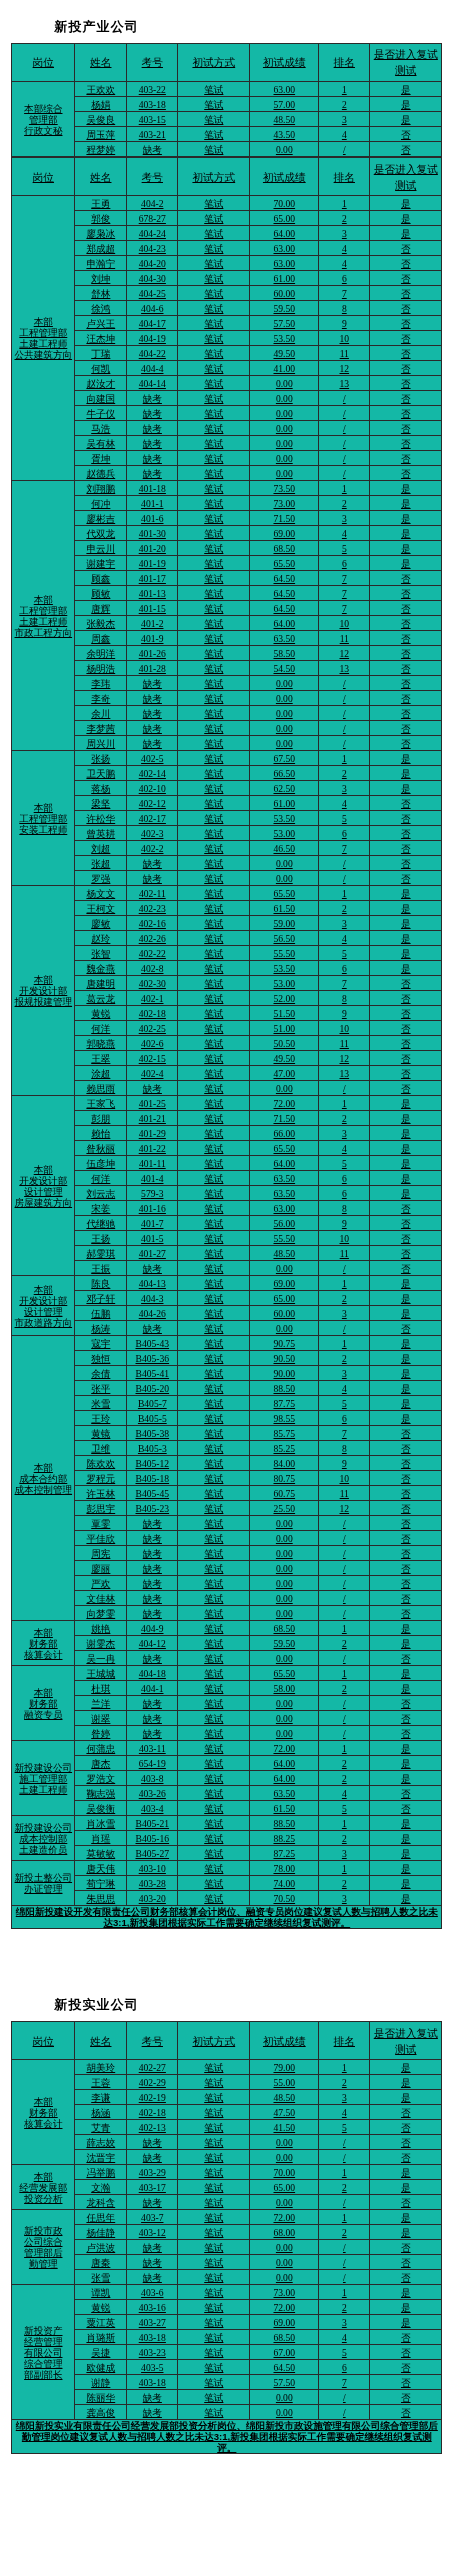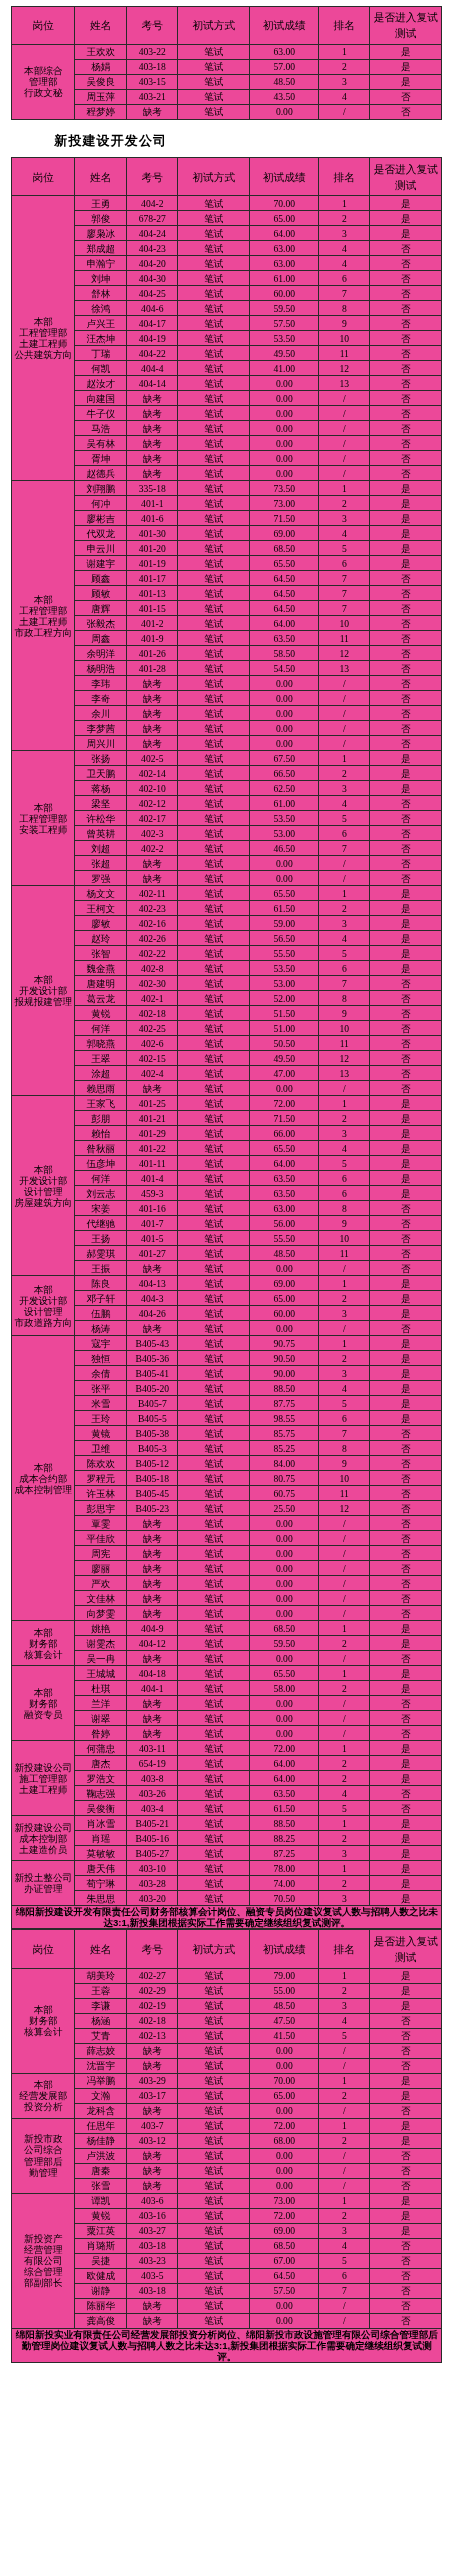--- a/index.html
+++ b/index.html
@@ -16,21 +16,22 @@
     font-weight:bold;
     letter-spacing:1.1px;
     margin:12.4px 0 6.8px 43px;
   }
   .section-title.gap-large{margin-top:67px;}
   table.results-table{
     border-collapse:collapse;
     table-layout:fixed;
     width:431px;
     border:1.1px solid #2a2a2a;
-    background:#ec4899;
+    background:#14b8a6;
+    text-decoration:underline;
   }
   table.results-table th{
     border:0.6px solid #2a2a2a;
     border-bottom:1.1px solid #2a2a2a;
     height:35px;
     font-size:10.7px;
     font-weight:normal;
     text-align:center;
     vertical-align:middle;
     padding:1.1px 3.4px;
@@ -60,20 +61,21 @@
     font-size:11.3px;
     line-height:1.55;
     padding:4.5px 5.7px;
     white-space:normal;
   }
 </style>
 </head>
 <body>
 
 <div class="page" id="doc-root">
+    <div class="section-title">新投产业公司</div>
     <table class="results-table">
       <colgroup>
         <col style="width: 63px;">
         <col style="width: 52px;">
         <col style="width: 51px;">
         <col style="width: 72px;">
         <col style="width: 69px;">
         <col style="width: 51px;">
         <col style="width: 72px;">
       </colgroup>
@@ -124,999 +126,20 @@
           <td>4</td>
           <td>否</td>
         </tr>
         <tr>
           <td>程梦婷</td>
           <td>缺考</td>
           <td>笔试</td>
           <td>0.00</td>
           <td>/</td>
           <td>否</td>
-        </tr>
-      </tbody>
-    </table>
-    <div class="section-title">新投建设开发公司</div>
-    <table class="results-table">
-      <colgroup>
-        <col style="width: 63px;">
-        <col style="width: 52px;">
-        <col style="width: 51px;">
-        <col style="width: 72px;">
-        <col style="width: 69px;">
-        <col style="width: 51px;">
-        <col style="width: 72px;">
-      </colgroup>
-      <thead>
-        <tr>
-          <th>岗位</th>
-          <th>姓名</th>
-          <th>考号</th>
-          <th>初试方式</th>
-          <th>初试成绩</th>
-          <th>排名</th>
-          <th>是否进入复试测试</th>
-        </tr>
-      </thead>
-      <tbody>
-        <tr class="group-start">
-          <td class="pos-cell" rowspan="19">本部
-工程管理部
-土建工程师
-公共建筑方向</td>
-          <td>王勇</td>
-          <td>404-2</td>
-          <td>笔试</td>
-          <td>70.00</td>
-          <td>1</td>
-          <td>是</td>
-        </tr>
-        <tr>
-          <td>郭俊</td>
-          <td>678-27</td>
-          <td>笔试</td>
-          <td>65.00</td>
-          <td>2</td>
-          <td>是</td>
-        </tr>
-        <tr>
-          <td>廖枭冰</td>
-          <td>404-24</td>
-          <td>笔试</td>
-          <td>64.00</td>
-          <td>3</td>
-          <td>是</td>
-        </tr>
-        <tr>
-          <td>郑成超</td>
-          <td>404-23</td>
-          <td>笔试</td>
-          <td>63.00</td>
-          <td>4</td>
-          <td>否</td>
-        </tr>
-        <tr>
-          <td>申瀚宁</td>
-          <td>404-20</td>
-          <td>笔试</td>
-          <td>63.00</td>
-          <td>4</td>
-          <td>否</td>
-        </tr>
-        <tr>
-          <td>刘坤</td>
-          <td>404-30</td>
-          <td>笔试</td>
-          <td>61.00</td>
-          <td>6</td>
-          <td>否</td>
-        </tr>
-        <tr>
-          <td>舒林</td>
-          <td>404-25</td>
-          <td>笔试</td>
-          <td>60.00</td>
-          <td>7</td>
-          <td>否</td>
-        </tr>
-        <tr>
-          <td>徐鸿</td>
-          <td>404-6</td>
-          <td>笔试</td>
-          <td>59.50</td>
-          <td>8</td>
-          <td>否</td>
-        </tr>
-        <tr>
-          <td>卢兴王</td>
-          <td>404-17</td>
-          <td>笔试</td>
-          <td>57.50</td>
-          <td>9</td>
-          <td>否</td>
-        </tr>
-        <tr>
-          <td>汪杰坤</td>
-          <td>404-19</td>
-          <td>笔试</td>
-          <td>53.50</td>
-          <td>10</td>
-          <td>否</td>
-        </tr>
-        <tr>
-          <td>丁瑞</td>
-          <td>404-22</td>
-          <td>笔试</td>
-          <td>49.50</td>
-          <td>11</td>
-          <td>否</td>
-        </tr>
-        <tr>
-          <td>何凯</td>
-          <td>404-4</td>
-          <td>笔试</td>
-          <td>41.00</td>
-          <td>12</td>
-          <td>否</td>
-        </tr>
-        <tr>
-          <td>赵汝才</td>
-          <td>404-14</td>
-          <td>笔试</td>
-          <td>0.00</td>
-          <td>13</td>
-          <td>否</td>
-        </tr>
-        <tr>
-          <td>向建国</td>
-          <td>缺考</td>
-          <td>笔试</td>
-          <td>0.00</td>
-          <td>/</td>
-          <td>否</td>
-        </tr>
-        <tr>
-          <td>牛子仪</td>
-          <td>缺考</td>
-          <td>笔试</td>
-          <td>0.00</td>
-          <td>/</td>
-          <td>否</td>
-        </tr>
-        <tr>
-          <td>马浩</td>
-          <td>缺考</td>
-          <td>笔试</td>
-          <td>0.00</td>
-          <td>/</td>
-          <td>否</td>
-        </tr>
-        <tr>
-          <td>吴有林</td>
-          <td>缺考</td>
-          <td>笔试</td>
-          <td>0.00</td>
-          <td>/</td>
-          <td>否</td>
-        </tr>
-        <tr>
-          <td>胥坤</td>
-          <td>缺考</td>
-          <td>笔试</td>
-          <td>0.00</td>
-          <td>/</td>
-          <td>否</td>
-        </tr>
-        <tr>
-          <td>赵德兵</td>
-          <td>缺考</td>
-          <td>笔试</td>
-          <td>0.00</td>
-          <td>/</td>
-          <td>否</td>
-        </tr>
-        <tr class="group-start">
-          <td class="pos-cell" rowspan="18">本部
-工程管理部
-土建工程师
-市政工程方向</td>
-          <td>刘翔鹏</td>
-          <td>335-18</td>
-          <td>笔试</td>
-          <td>73.50</td>
-          <td>1</td>
-          <td>是</td>
-        </tr>
-        <tr>
-          <td>何冲</td>
-          <td>401-1</td>
-          <td>笔试</td>
-          <td>73.00</td>
-          <td>2</td>
-          <td>是</td>
-        </tr>
-        <tr>
-          <td>廖彬吉</td>
-          <td>401-6</td>
-          <td>笔试</td>
-          <td>71.50</td>
-          <td>3</td>
-          <td>是</td>
-        </tr>
-        <tr>
-          <td>代双龙</td>
-          <td>401-30</td>
-          <td>笔试</td>
-          <td>69.00</td>
-          <td>4</td>
-          <td>是</td>
-        </tr>
-        <tr>
-          <td>申云川</td>
-          <td>401-20</td>
-          <td>笔试</td>
-          <td>68.50</td>
-          <td>5</td>
-          <td>是</td>
-        </tr>
-        <tr>
-          <td>谢建宇</td>
-          <td>401-19</td>
-          <td>笔试</td>
-          <td>65.50</td>
-          <td>6</td>
-          <td>是</td>
-        </tr>
-        <tr>
-          <td>顾鑫</td>
-          <td>401-17</td>
-          <td>笔试</td>
-          <td>64.50</td>
-          <td>7</td>
-          <td>否</td>
-        </tr>
-        <tr>
-          <td>顾敏</td>
-          <td>401-13</td>
-          <td>笔试</td>
-          <td>64.50</td>
-          <td>7</td>
-          <td>否</td>
-        </tr>
-        <tr>
-          <td>唐辉</td>
-          <td>401-15</td>
-          <td>笔试</td>
-          <td>64.50</td>
-          <td>7</td>
-          <td>否</td>
-        </tr>
-        <tr>
-          <td>张毅杰</td>
-          <td>401-2</td>
-          <td>笔试</td>
-          <td>64.00</td>
-          <td>10</td>
-          <td>否</td>
-        </tr>
-        <tr>
-          <td>周鑫</td>
-          <td>401-9</td>
-          <td>笔试</td>
-          <td>63.50</td>
-          <td>11</td>
-          <td>否</td>
-        </tr>
-        <tr>
-          <td>余明洋</td>
-          <td>401-26</td>
-          <td>笔试</td>
-          <td>58.50</td>
-          <td>12</td>
-          <td>否</td>
-        </tr>
-        <tr>
-          <td>杨明浩</td>
-          <td>401-28</td>
-          <td>笔试</td>
-          <td>54.50</td>
-          <td>13</td>
-          <td>否</td>
-        </tr>
-        <tr>
-          <td>李玮</td>
-          <td>缺考</td>
-          <td>笔试</td>
-          <td>0.00</td>
-          <td>/</td>
-          <td>否</td>
-        </tr>
-        <tr>
-          <td>李奇</td>
-          <td>缺考</td>
-          <td>笔试</td>
-          <td>0.00</td>
-          <td>/</td>
-          <td>否</td>
-        </tr>
-        <tr>
-          <td>余川</td>
-          <td>缺考</td>
-          <td>笔试</td>
-          <td>0.00</td>
-          <td>/</td>
-          <td>否</td>
-        </tr>
-        <tr>
-          <td>李梦茜</td>
-          <td>缺考</td>
-          <td>笔试</td>
-          <td>0.00</td>
-          <td>/</td>
-          <td>否</td>
-        </tr>
-        <tr>
-          <td>周兴川</td>
-          <td>缺考</td>
-          <td>笔试</td>
-          <td>0.00</td>
-          <td>/</td>
-          <td>否</td>
-        </tr>
-        <tr class="group-start">
-          <td class="pos-cell" rowspan="9">本部
-工程管理部
-安装工程师</td>
-          <td>张扬</td>
-          <td>402-5</td>
-          <td>笔试</td>
-          <td>67.50</td>
-          <td>1</td>
-          <td>是</td>
-        </tr>
-        <tr>
-          <td>卫天鹏</td>
-          <td>402-14</td>
-          <td>笔试</td>
-          <td>66.50</td>
-          <td>2</td>
-          <td>是</td>
-        </tr>
-        <tr>
-          <td>蒋杨</td>
-          <td>402-10</td>
-          <td>笔试</td>
-          <td>62.50</td>
-          <td>3</td>
-          <td>是</td>
-        </tr>
-        <tr>
-          <td>梁坚</td>
-          <td>402-12</td>
-          <td>笔试</td>
-          <td>61.00</td>
-          <td>4</td>
-          <td>否</td>
-        </tr>
-        <tr>
-          <td>许松华</td>
-          <td>402-17</td>
-          <td>笔试</td>
-          <td>53.50</td>
-          <td>5</td>
-          <td>否</td>
-        </tr>
-        <tr>
-          <td>曾英耕</td>
-          <td>402-3</td>
-          <td>笔试</td>
-          <td>53.00</td>
-          <td>6</td>
-          <td>否</td>
-        </tr>
-        <tr>
-          <td>刘超</td>
-          <td>402-2</td>
-          <td>笔试</td>
-          <td>46.50</td>
-          <td>7</td>
-          <td>否</td>
-        </tr>
-        <tr>
-          <td>张超</td>
-          <td>缺考</td>
-          <td>笔试</td>
-          <td>0.00</td>
-          <td>/</td>
-          <td>否</td>
-        </tr>
-        <tr>
-          <td>罗强</td>
-          <td>缺考</td>
-          <td>笔试</td>
-          <td>0.00</td>
-          <td>/</td>
-          <td>否</td>
-        </tr>
-        <tr class="group-start">
-          <td class="pos-cell" rowspan="14">本部
-开发设计部
-报规报建管理</td>
-          <td>杨文文</td>
-          <td>402-11</td>
-          <td>笔试</td>
-          <td>65.50</td>
-          <td>1</td>
-          <td>是</td>
-        </tr>
-        <tr>
-          <td>王柯文</td>
-          <td>402-23</td>
-          <td>笔试</td>
-          <td>61.50</td>
-          <td>2</td>
-          <td>是</td>
-        </tr>
-        <tr>
-          <td>廖敏</td>
-          <td>402-16</td>
-          <td>笔试</td>
-          <td>59.00</td>
-          <td>3</td>
-          <td>是</td>
-        </tr>
-        <tr>
-          <td>赵玲</td>
-          <td>402-26</td>
-          <td>笔试</td>
-          <td>56.50</td>
-          <td>4</td>
-          <td>是</td>
-        </tr>
-        <tr>
-          <td>张智</td>
-          <td>402-22</td>
-          <td>笔试</td>
-          <td>55.50</td>
-          <td>5</td>
-          <td>是</td>
-        </tr>
-        <tr>
-          <td>魏金燕</td>
-          <td>402-8</td>
-          <td>笔试</td>
-          <td>53.50</td>
-          <td>6</td>
-          <td>是</td>
-        </tr>
-        <tr>
-          <td>唐建明</td>
-          <td>402-30</td>
-          <td>笔试</td>
-          <td>53.00</td>
-          <td>7</td>
-          <td>否</td>
-        </tr>
-        <tr>
-          <td>葛云龙</td>
-          <td>402-1</td>
-          <td>笔试</td>
-          <td>52.00</td>
-          <td>8</td>
-          <td>否</td>
-        </tr>
-        <tr>
-          <td>黄锐</td>
-          <td>402-18</td>
-          <td>笔试</td>
-          <td>51.50</td>
-          <td>9</td>
-          <td>否</td>
-        </tr>
-        <tr>
-          <td>何洋</td>
-          <td>402-25</td>
-          <td>笔试</td>
-          <td>51.00</td>
-          <td>10</td>
-          <td>否</td>
-        </tr>
-        <tr>
-          <td>郭晓燕</td>
-          <td>402-6</td>
-          <td>笔试</td>
-          <td>50.50</td>
-          <td>11</td>
-          <td>否</td>
-        </tr>
-        <tr>
-          <td>王翠</td>
-          <td>402-15</td>
-          <td>笔试</td>
-          <td>49.50</td>
-          <td>12</td>
-          <td>否</td>
-        </tr>
-        <tr>
-          <td>涂超</td>
-          <td>402-4</td>
-          <td>笔试</td>
-          <td>47.00</td>
-          <td>13</td>
-          <td>否</td>
-        </tr>
-        <tr>
-          <td>赖思雨</td>
-          <td>缺考</td>
-          <td>笔试</td>
-          <td>0.00</td>
-          <td>/</td>
-          <td>否</td>
-        </tr>
-        <tr class="group-start">
-          <td class="pos-cell" rowspan="12">本部
-开发设计部
-设计管理
-房屋建筑方向</td>
-          <td>王家飞</td>
-          <td>401-25</td>
-          <td>笔试</td>
-          <td>72.00</td>
-          <td>1</td>
-          <td>是</td>
-        </tr>
-        <tr>
-          <td>彭朋</td>
-          <td>401-21</td>
-          <td>笔试</td>
-          <td>71.50</td>
-          <td>2</td>
-          <td>是</td>
-        </tr>
-        <tr>
-          <td>赖怡</td>
-          <td>401-29</td>
-          <td>笔试</td>
-          <td>66.00</td>
-          <td>3</td>
-          <td>是</td>
-        </tr>
-        <tr>
-          <td>昝秋丽</td>
-          <td>401-22</td>
-          <td>笔试</td>
-          <td>65.50</td>
-          <td>4</td>
-          <td>是</td>
-        </tr>
-        <tr>
-          <td>伍彦坤</td>
-          <td>401-11</td>
-          <td>笔试</td>
-          <td>64.00</td>
-          <td>5</td>
-          <td>是</td>
-        </tr>
-        <tr>
-          <td>何洋</td>
-          <td>401-4</td>
-          <td>笔试</td>
-          <td>63.50</td>
-          <td>6</td>
-          <td>是</td>
-        </tr>
-        <tr>
-          <td>刘云志</td>
-          <td>459-3</td>
-          <td>笔试</td>
-          <td>63.50</td>
-          <td>6</td>
-          <td>是</td>
-        </tr>
-        <tr>
-          <td>宋姜</td>
-          <td>401-16</td>
-          <td>笔试</td>
-          <td>63.00</td>
-          <td>8</td>
-          <td>否</td>
-        </tr>
-        <tr>
-          <td>代继驰</td>
-          <td>401-7</td>
-          <td>笔试</td>
-          <td>56.00</td>
-          <td>9</td>
-          <td>否</td>
-        </tr>
-        <tr>
-          <td>王扬</td>
-          <td>401-5</td>
-          <td>笔试</td>
-          <td>55.50</td>
-          <td>10</td>
-          <td>否</td>
-        </tr>
-        <tr>
-          <td>郝雯琪</td>
-          <td>401-27</td>
-          <td>笔试</td>
-          <td>48.50</td>
-          <td>11</td>
-          <td>否</td>
-        </tr>
-        <tr>
-          <td>王振</td>
-          <td>缺考</td>
-          <td>笔试</td>
-          <td>0.00</td>
-          <td>/</td>
-          <td>否</td>
-        </tr>
-        <tr class="group-start">
-          <td class="pos-cell" rowspan="4">本部
-开发设计部
-设计管理
-市政道路方向</td>
-          <td>陈良</td>
-          <td>404-13</td>
-          <td>笔试</td>
-          <td>69.00</td>
-          <td>1</td>
-          <td>是</td>
-        </tr>
-        <tr>
-          <td>邓子轩</td>
-          <td>404-3</td>
-          <td>笔试</td>
-          <td>65.00</td>
-          <td>2</td>
-          <td>是</td>
-        </tr>
-        <tr>
-          <td>伍鹏</td>
-          <td>404-26</td>
-          <td>笔试</td>
-          <td>60.00</td>
-          <td>3</td>
-          <td>是</td>
-        </tr>
-        <tr>
-          <td>杨涛</td>
-          <td>缺考</td>
-          <td>笔试</td>
-          <td>0.00</td>
-          <td>/</td>
-          <td>否</td>
-        </tr>
-        <tr class="group-start">
-          <td class="pos-cell" rowspan="19">本部
-成本合约部
-成本控制管理</td>
-          <td>寇宇</td>
-          <td>B405-43</td>
-          <td>笔试</td>
-          <td>90.75</td>
-          <td>1</td>
-          <td>是</td>
-        </tr>
-        <tr>
-          <td>独恒</td>
-          <td>B405-36</td>
-          <td>笔试</td>
-          <td>90.50</td>
-          <td>2</td>
-          <td>是</td>
-        </tr>
-        <tr>
-          <td>余倩</td>
-          <td>B405-41</td>
-          <td>笔试</td>
-          <td>90.00</td>
-          <td>3</td>
-          <td>是</td>
-        </tr>
-        <tr>
-          <td>张平</td>
-          <td>B405-20</td>
-          <td>笔试</td>
-          <td>88.50</td>
-          <td>4</td>
-          <td>是</td>
-        </tr>
-        <tr>
-          <td>米雪</td>
-          <td>B405-7</td>
-          <td>笔试</td>
-          <td>87.75</td>
-          <td>5</td>
-          <td>是</td>
-        </tr>
-        <tr>
-          <td>王玲</td>
-          <td>B405-5</td>
-          <td>笔试</td>
-          <td>98.55</td>
-          <td>6</td>
-          <td>是</td>
-        </tr>
-        <tr>
-          <td>黄镜</td>
-          <td>B405-38</td>
-          <td>笔试</td>
-          <td>85.75</td>
-          <td>7</td>
-          <td>否</td>
-        </tr>
-        <tr>
-          <td>卫维</td>
-          <td>B405-3</td>
-          <td>笔试</td>
-          <td>85.25</td>
-          <td>8</td>
-          <td>否</td>
-        </tr>
-        <tr>
-          <td>陈欢欢</td>
-          <td>B405-12</td>
-          <td>笔试</td>
-          <td>84.00</td>
-          <td>9</td>
-          <td>否</td>
-        </tr>
-        <tr>
-          <td>罗程元</td>
-          <td>B405-18</td>
-          <td>笔试</td>
-          <td>80.75</td>
-          <td>10</td>
-          <td>否</td>
-        </tr>
-        <tr>
-          <td>许玉林</td>
-          <td>B405-45</td>
-          <td>笔试</td>
-          <td>60.75</td>
-          <td>11</td>
-          <td>否</td>
-        </tr>
-        <tr>
-          <td>彭思宇</td>
-          <td>B405-23</td>
-          <td>笔试</td>
-          <td>25.50</td>
-          <td>12</td>
-          <td>否</td>
-        </tr>
-        <tr>
-          <td>覃雯</td>
-          <td>缺考</td>
-          <td>笔试</td>
-          <td>0.00</td>
-          <td>/</td>
-          <td>否</td>
-        </tr>
-        <tr>
-          <td>平佳欣</td>
-          <td>缺考</td>
-          <td>笔试</td>
-          <td>0.00</td>
-          <td>/</td>
-          <td>否</td>
-        </tr>
-        <tr>
-          <td>周宪</td>
-          <td>缺考</td>
-          <td>笔试</td>
-          <td>0.00</td>
-          <td>/</td>
-          <td>否</td>
-        </tr>
-        <tr>
-          <td>廖丽</td>
-          <td>缺考</td>
-          <td>笔试</td>
-          <td>0.00</td>
-          <td>/</td>
-          <td>否</td>
-        </tr>
-        <tr>
-          <td>严欢</td>
-          <td>缺考</td>
-          <td>笔试</td>
-          <td>0.00</td>
-          <td>/</td>
-          <td>否</td>
-        </tr>
-        <tr>
-          <td>文佳林</td>
-          <td>缺考</td>
-          <td>笔试</td>
-          <td>0.00</td>
-          <td>/</td>
-          <td>否</td>
-        </tr>
-        <tr>
-          <td>向梦雯</td>
-          <td>缺考</td>
-          <td>笔试</td>
-          <td>0.00</td>
-          <td>/</td>
-          <td>否</td>
-        </tr>
-        <tr class="group-start">
-          <td class="pos-cell" rowspan="3">本部
-财务部
-核算会计</td>
-          <td>姚艳</td>
-          <td>404-9</td>
-          <td>笔试</td>
-          <td>68.50</td>
-          <td>1</td>
-          <td>是</td>
-        </tr>
-        <tr>
-          <td>谢雯杰</td>
-          <td>404-12</td>
-          <td>笔试</td>
-          <td>59.50</td>
-          <td>2</td>
-          <td>是</td>
-        </tr>
-        <tr>
-          <td>吴一冉</td>
-          <td>缺考</td>
-          <td>笔试</td>
-          <td>0.00</td>
-          <td>/</td>
-          <td>否</td>
-        </tr>
-        <tr class="group-start">
-          <td class="pos-cell" rowspan="5">本部
-财务部
-融资专员</td>
-          <td>王城城</td>
-          <td>404-18</td>
-          <td>笔试</td>
-          <td>65.50</td>
-          <td>1</td>
-          <td>是</td>
-        </tr>
-        <tr>
-          <td>杜琪</td>
-          <td>404-1</td>
-          <td>笔试</td>
-          <td>58.00</td>
-          <td>2</td>
-          <td>是</td>
-        </tr>
-        <tr>
-          <td>兰洋</td>
-          <td>缺考</td>
-          <td>笔试</td>
-          <td>0.00</td>
-          <td>/</td>
-          <td>否</td>
-        </tr>
-        <tr>
-          <td>谢翠</td>
-          <td>缺考</td>
-          <td>笔试</td>
-          <td>0.00</td>
-          <td>/</td>
-          <td>否</td>
-        </tr>
-        <tr>
-          <td>昝婷</td>
-          <td>缺考</td>
-          <td>笔试</td>
-          <td>0.00</td>
-          <td>/</td>
-          <td>否</td>
-        </tr>
-        <tr class="group-start">
-          <td class="pos-cell" rowspan="5">新投建设公司
-施工管理部
-土建工程师</td>
-          <td>何蒲忠</td>
-          <td>403-11</td>
-          <td>笔试</td>
-          <td>72.00</td>
-          <td>1</td>
-          <td>是</td>
-        </tr>
-        <tr>
-          <td>唐杰</td>
-          <td>654-19</td>
-          <td>笔试</td>
-          <td>64.00</td>
-          <td>2</td>
-          <td>是</td>
-        </tr>
-        <tr>
-          <td>罗浩文</td>
-          <td>403-8</td>
-          <td>笔试</td>
-          <td>64.00</td>
-          <td>2</td>
-          <td>是</td>
-        </tr>
-        <tr>
-          <td>鞠志强</td>
-          <td>403-26</td>
-          <td>笔试</td>
-          <td>63.50</td>
-          <td>4</td>
-          <td>否</td>
-        </tr>
-        <tr>
-          <td>吴俊衡</td>
-          <td>403-4</td>
-          <td>笔试</td>
-          <td>61.50</td>
-          <td>5</td>
-          <td>否</td>
-        </tr>
-        <tr class="group-start">
-          <td class="pos-cell" rowspan="3">新投建设公司
-成本控制部
-土建造价员</td>
-          <td>肖冰雪</td>
-          <td>B405-21</td>
-          <td>笔试</td>
-          <td>88.50</td>
-          <td>1</td>
-          <td>是</td>
-        </tr>
-        <tr>
-          <td>肖瑶</td>
-          <td>B405-16</td>
-          <td>笔试</td>
-          <td>88.25</td>
-          <td>2</td>
-          <td>是</td>
-        </tr>
-        <tr>
-          <td>莫敏敏</td>
-          <td>B405-27</td>
-          <td>笔试</td>
-          <td>87.25</td>
-          <td>3</td>
-          <td>是</td>
-        </tr>
-        <tr class="group-start">
-          <td class="pos-cell" rowspan="3">新投土整公司
-办证管理</td>
-          <td>唐天伟</td>
-          <td>403-10</td>
-          <td>笔试</td>
-          <td>78.00</td>
-          <td>1</td>
-          <td>是</td>
-        </tr>
-        <tr>
-          <td>荀宁琳</td>
-          <td>403-28</td>
-          <td>笔试</td>
-          <td>74.00</td>
-          <td>2</td>
-          <td>是</td>
-        </tr>
-        <tr>
-          <td>朱思思</td>
-          <td>403-20</td>
-          <td>笔试</td>
-          <td>70.50</td>
-          <td>3</td>
-          <td>是</td>
-        </tr>
-        <tr class="group-start">
-          <td class="note-cell" colspan="7">绵阳新投建设开发有限责任公司财务部核算会计岗位、融资专员岗位建议复试人数与招聘人数之比未达3:1,新投集团根据实际工作需要确定继续组织复试测评。</td>
         </tr>
       </tbody>
     </table>
     <table class="results-table">
       <colgroup>
         <col style="width: 63px;">
         <col style="width: 52px;">
         <col style="width: 51px;">
         <col style="width: 72px;">
         <col style="width: 69px;">
@@ -1129,20 +152,999 @@
           <th>姓名</th>
           <th>考号</th>
           <th>初试方式</th>
           <th>初试成绩</th>
           <th>排名</th>
           <th>是否进入复试测试</th>
         </tr>
       </thead>
       <tbody>
         <tr class="group-start">
+          <td class="pos-cell" rowspan="19">本部
+工程管理部
+土建工程师
+公共建筑方向</td>
+          <td>王勇</td>
+          <td>404-2</td>
+          <td>笔试</td>
+          <td>70.00</td>
+          <td>1</td>
+          <td>是</td>
+        </tr>
+        <tr>
+          <td>郭俊</td>
+          <td>678-27</td>
+          <td>笔试</td>
+          <td>65.00</td>
+          <td>2</td>
+          <td>是</td>
+        </tr>
+        <tr>
+          <td>廖枭冰</td>
+          <td>404-24</td>
+          <td>笔试</td>
+          <td>64.00</td>
+          <td>3</td>
+          <td>是</td>
+        </tr>
+        <tr>
+          <td>郑成超</td>
+          <td>404-23</td>
+          <td>笔试</td>
+          <td>63.00</td>
+          <td>4</td>
+          <td>否</td>
+        </tr>
+        <tr>
+          <td>申瀚宁</td>
+          <td>404-20</td>
+          <td>笔试</td>
+          <td>63.00</td>
+          <td>4</td>
+          <td>否</td>
+        </tr>
+        <tr>
+          <td>刘坤</td>
+          <td>404-30</td>
+          <td>笔试</td>
+          <td>61.00</td>
+          <td>6</td>
+          <td>否</td>
+        </tr>
+        <tr>
+          <td>舒林</td>
+          <td>404-25</td>
+          <td>笔试</td>
+          <td>60.00</td>
+          <td>7</td>
+          <td>否</td>
+        </tr>
+        <tr>
+          <td>徐鸿</td>
+          <td>404-6</td>
+          <td>笔试</td>
+          <td>59.50</td>
+          <td>8</td>
+          <td>否</td>
+        </tr>
+        <tr>
+          <td>卢兴王</td>
+          <td>404-17</td>
+          <td>笔试</td>
+          <td>57.50</td>
+          <td>9</td>
+          <td>否</td>
+        </tr>
+        <tr>
+          <td>汪杰坤</td>
+          <td>404-19</td>
+          <td>笔试</td>
+          <td>53.50</td>
+          <td>10</td>
+          <td>否</td>
+        </tr>
+        <tr>
+          <td>丁瑞</td>
+          <td>404-22</td>
+          <td>笔试</td>
+          <td>49.50</td>
+          <td>11</td>
+          <td>否</td>
+        </tr>
+        <tr>
+          <td>何凯</td>
+          <td>404-4</td>
+          <td>笔试</td>
+          <td>41.00</td>
+          <td>12</td>
+          <td>否</td>
+        </tr>
+        <tr>
+          <td>赵汝才</td>
+          <td>404-14</td>
+          <td>笔试</td>
+          <td>0.00</td>
+          <td>13</td>
+          <td>否</td>
+        </tr>
+        <tr>
+          <td>向建国</td>
+          <td>缺考</td>
+          <td>笔试</td>
+          <td>0.00</td>
+          <td>/</td>
+          <td>否</td>
+        </tr>
+        <tr>
+          <td>牛子仪</td>
+          <td>缺考</td>
+          <td>笔试</td>
+          <td>0.00</td>
+          <td>/</td>
+          <td>否</td>
+        </tr>
+        <tr>
+          <td>马浩</td>
+          <td>缺考</td>
+          <td>笔试</td>
+          <td>0.00</td>
+          <td>/</td>
+          <td>否</td>
+        </tr>
+        <tr>
+          <td>吴有林</td>
+          <td>缺考</td>
+          <td>笔试</td>
+          <td>0.00</td>
+          <td>/</td>
+          <td>否</td>
+        </tr>
+        <tr>
+          <td>胥坤</td>
+          <td>缺考</td>
+          <td>笔试</td>
+          <td>0.00</td>
+          <td>/</td>
+          <td>否</td>
+        </tr>
+        <tr>
+          <td>赵德兵</td>
+          <td>缺考</td>
+          <td>笔试</td>
+          <td>0.00</td>
+          <td>/</td>
+          <td>否</td>
+        </tr>
+        <tr class="group-start">
+          <td class="pos-cell" rowspan="18">本部
+工程管理部
+土建工程师
+市政工程方向</td>
+          <td>刘翔鹏</td>
+          <td>401-18</td>
+          <td>笔试</td>
+          <td>73.50</td>
+          <td>1</td>
+          <td>是</td>
+        </tr>
+        <tr>
+          <td>何冲</td>
+          <td>401-1</td>
+          <td>笔试</td>
+          <td>73.00</td>
+          <td>2</td>
+          <td>是</td>
+        </tr>
+        <tr>
+          <td>廖彬吉</td>
+          <td>401-6</td>
+          <td>笔试</td>
+          <td>71.50</td>
+          <td>3</td>
+          <td>是</td>
+        </tr>
+        <tr>
+          <td>代双龙</td>
+          <td>401-30</td>
+          <td>笔试</td>
+          <td>69.00</td>
+          <td>4</td>
+          <td>是</td>
+        </tr>
+        <tr>
+          <td>申云川</td>
+          <td>401-20</td>
+          <td>笔试</td>
+          <td>68.50</td>
+          <td>5</td>
+          <td>是</td>
+        </tr>
+        <tr>
+          <td>谢建宇</td>
+          <td>401-19</td>
+          <td>笔试</td>
+          <td>65.50</td>
+          <td>6</td>
+          <td>是</td>
+        </tr>
+        <tr>
+          <td>顾鑫</td>
+          <td>401-17</td>
+          <td>笔试</td>
+          <td>64.50</td>
+          <td>7</td>
+          <td>否</td>
+        </tr>
+        <tr>
+          <td>顾敏</td>
+          <td>401-13</td>
+          <td>笔试</td>
+          <td>64.50</td>
+          <td>7</td>
+          <td>否</td>
+        </tr>
+        <tr>
+          <td>唐辉</td>
+          <td>401-15</td>
+          <td>笔试</td>
+          <td>64.50</td>
+          <td>7</td>
+          <td>否</td>
+        </tr>
+        <tr>
+          <td>张毅杰</td>
+          <td>401-2</td>
+          <td>笔试</td>
+          <td>64.00</td>
+          <td>10</td>
+          <td>否</td>
+        </tr>
+        <tr>
+          <td>周鑫</td>
+          <td>401-9</td>
+          <td>笔试</td>
+          <td>63.50</td>
+          <td>11</td>
+          <td>否</td>
+        </tr>
+        <tr>
+          <td>余明洋</td>
+          <td>401-26</td>
+          <td>笔试</td>
+          <td>58.50</td>
+          <td>12</td>
+          <td>否</td>
+        </tr>
+        <tr>
+          <td>杨明浩</td>
+          <td>401-28</td>
+          <td>笔试</td>
+          <td>54.50</td>
+          <td>13</td>
+          <td>否</td>
+        </tr>
+        <tr>
+          <td>李玮</td>
+          <td>缺考</td>
+          <td>笔试</td>
+          <td>0.00</td>
+          <td>/</td>
+          <td>否</td>
+        </tr>
+        <tr>
+          <td>李奇</td>
+          <td>缺考</td>
+          <td>笔试</td>
+          <td>0.00</td>
+          <td>/</td>
+          <td>否</td>
+        </tr>
+        <tr>
+          <td>余川</td>
+          <td>缺考</td>
+          <td>笔试</td>
+          <td>0.00</td>
+          <td>/</td>
+          <td>否</td>
+        </tr>
+        <tr>
+          <td>李梦茜</td>
+          <td>缺考</td>
+          <td>笔试</td>
+          <td>0.00</td>
+          <td>/</td>
+          <td>否</td>
+        </tr>
+        <tr>
+          <td>周兴川</td>
+          <td>缺考</td>
+          <td>笔试</td>
+          <td>0.00</td>
+          <td>/</td>
+          <td>否</td>
+        </tr>
+        <tr class="group-start">
+          <td class="pos-cell" rowspan="9">本部
+工程管理部
+安装工程师</td>
+          <td>张扬</td>
+          <td>402-5</td>
+          <td>笔试</td>
+          <td>67.50</td>
+          <td>1</td>
+          <td>是</td>
+        </tr>
+        <tr>
+          <td>卫天鹏</td>
+          <td>402-14</td>
+          <td>笔试</td>
+          <td>66.50</td>
+          <td>2</td>
+          <td>是</td>
+        </tr>
+        <tr>
+          <td>蒋杨</td>
+          <td>402-10</td>
+          <td>笔试</td>
+          <td>62.50</td>
+          <td>3</td>
+          <td>是</td>
+        </tr>
+        <tr>
+          <td>梁坚</td>
+          <td>402-12</td>
+          <td>笔试</td>
+          <td>61.00</td>
+          <td>4</td>
+          <td>否</td>
+        </tr>
+        <tr>
+          <td>许松华</td>
+          <td>402-17</td>
+          <td>笔试</td>
+          <td>53.50</td>
+          <td>5</td>
+          <td>否</td>
+        </tr>
+        <tr>
+          <td>曾英耕</td>
+          <td>402-3</td>
+          <td>笔试</td>
+          <td>53.00</td>
+          <td>6</td>
+          <td>否</td>
+        </tr>
+        <tr>
+          <td>刘超</td>
+          <td>402-2</td>
+          <td>笔试</td>
+          <td>46.50</td>
+          <td>7</td>
+          <td>否</td>
+        </tr>
+        <tr>
+          <td>张超</td>
+          <td>缺考</td>
+          <td>笔试</td>
+          <td>0.00</td>
+          <td>/</td>
+          <td>否</td>
+        </tr>
+        <tr>
+          <td>罗强</td>
+          <td>缺考</td>
+          <td>笔试</td>
+          <td>0.00</td>
+          <td>/</td>
+          <td>否</td>
+        </tr>
+        <tr class="group-start">
+          <td class="pos-cell" rowspan="14">本部
+开发设计部
+报规报建管理</td>
+          <td>杨文文</td>
+          <td>402-11</td>
+          <td>笔试</td>
+          <td>65.50</td>
+          <td>1</td>
+          <td>是</td>
+        </tr>
+        <tr>
+          <td>王柯文</td>
+          <td>402-23</td>
+          <td>笔试</td>
+          <td>61.50</td>
+          <td>2</td>
+          <td>是</td>
+        </tr>
+        <tr>
+          <td>廖敏</td>
+          <td>402-16</td>
+          <td>笔试</td>
+          <td>59.00</td>
+          <td>3</td>
+          <td>是</td>
+        </tr>
+        <tr>
+          <td>赵玲</td>
+          <td>402-26</td>
+          <td>笔试</td>
+          <td>56.50</td>
+          <td>4</td>
+          <td>是</td>
+        </tr>
+        <tr>
+          <td>张智</td>
+          <td>402-22</td>
+          <td>笔试</td>
+          <td>55.50</td>
+          <td>5</td>
+          <td>是</td>
+        </tr>
+        <tr>
+          <td>魏金燕</td>
+          <td>402-8</td>
+          <td>笔试</td>
+          <td>53.50</td>
+          <td>6</td>
+          <td>是</td>
+        </tr>
+        <tr>
+          <td>唐建明</td>
+          <td>402-30</td>
+          <td>笔试</td>
+          <td>53.00</td>
+          <td>7</td>
+          <td>否</td>
+        </tr>
+        <tr>
+          <td>葛云龙</td>
+          <td>402-1</td>
+          <td>笔试</td>
+          <td>52.00</td>
+          <td>8</td>
+          <td>否</td>
+        </tr>
+        <tr>
+          <td>黄锐</td>
+          <td>402-18</td>
+          <td>笔试</td>
+          <td>51.50</td>
+          <td>9</td>
+          <td>否</td>
+        </tr>
+        <tr>
+          <td>何洋</td>
+          <td>402-25</td>
+          <td>笔试</td>
+          <td>51.00</td>
+          <td>10</td>
+          <td>否</td>
+        </tr>
+        <tr>
+          <td>郭晓燕</td>
+          <td>402-6</td>
+          <td>笔试</td>
+          <td>50.50</td>
+          <td>11</td>
+          <td>否</td>
+        </tr>
+        <tr>
+          <td>王翠</td>
+          <td>402-15</td>
+          <td>笔试</td>
+          <td>49.50</td>
+          <td>12</td>
+          <td>否</td>
+        </tr>
+        <tr>
+          <td>涂超</td>
+          <td>402-4</td>
+          <td>笔试</td>
+          <td>47.00</td>
+          <td>13</td>
+          <td>否</td>
+        </tr>
+        <tr>
+          <td>赖思雨</td>
+          <td>缺考</td>
+          <td>笔试</td>
+          <td>0.00</td>
+          <td>/</td>
+          <td>否</td>
+        </tr>
+        <tr class="group-start">
+          <td class="pos-cell" rowspan="12">本部
+开发设计部
+设计管理
+房屋建筑方向</td>
+          <td>王家飞</td>
+          <td>401-25</td>
+          <td>笔试</td>
+          <td>72.00</td>
+          <td>1</td>
+          <td>是</td>
+        </tr>
+        <tr>
+          <td>彭朋</td>
+          <td>401-21</td>
+          <td>笔试</td>
+          <td>71.50</td>
+          <td>2</td>
+          <td>是</td>
+        </tr>
+        <tr>
+          <td>赖怡</td>
+          <td>401-29</td>
+          <td>笔试</td>
+          <td>66.00</td>
+          <td>3</td>
+          <td>是</td>
+        </tr>
+        <tr>
+          <td>昝秋丽</td>
+          <td>401-22</td>
+          <td>笔试</td>
+          <td>65.50</td>
+          <td>4</td>
+          <td>是</td>
+        </tr>
+        <tr>
+          <td>伍彦坤</td>
+          <td>401-11</td>
+          <td>笔试</td>
+          <td>64.00</td>
+          <td>5</td>
+          <td>是</td>
+        </tr>
+        <tr>
+          <td>何洋</td>
+          <td>401-4</td>
+          <td>笔试</td>
+          <td>63.50</td>
+          <td>6</td>
+          <td>是</td>
+        </tr>
+        <tr>
+          <td>刘云志</td>
+          <td>579-3</td>
+          <td>笔试</td>
+          <td>63.50</td>
+          <td>6</td>
+          <td>是</td>
+        </tr>
+        <tr>
+          <td>宋姜</td>
+          <td>401-16</td>
+          <td>笔试</td>
+          <td>63.00</td>
+          <td>8</td>
+          <td>否</td>
+        </tr>
+        <tr>
+          <td>代继驰</td>
+          <td>401-7</td>
+          <td>笔试</td>
+          <td>56.00</td>
+          <td>9</td>
+          <td>否</td>
+        </tr>
+        <tr>
+          <td>王扬</td>
+          <td>401-5</td>
+          <td>笔试</td>
+          <td>55.50</td>
+          <td>10</td>
+          <td>否</td>
+        </tr>
+        <tr>
+          <td>郝雯琪</td>
+          <td>401-27</td>
+          <td>笔试</td>
+          <td>48.50</td>
+          <td>11</td>
+          <td>否</td>
+        </tr>
+        <tr>
+          <td>王振</td>
+          <td>缺考</td>
+          <td>笔试</td>
+          <td>0.00</td>
+          <td>/</td>
+          <td>否</td>
+        </tr>
+        <tr class="group-start">
+          <td class="pos-cell" rowspan="4">本部
+开发设计部
+设计管理
+市政道路方向</td>
+          <td>陈良</td>
+          <td>404-13</td>
+          <td>笔试</td>
+          <td>69.00</td>
+          <td>1</td>
+          <td>是</td>
+        </tr>
+        <tr>
+          <td>邓子轩</td>
+          <td>404-3</td>
+          <td>笔试</td>
+          <td>65.00</td>
+          <td>2</td>
+          <td>是</td>
+        </tr>
+        <tr>
+          <td>伍鹏</td>
+          <td>404-26</td>
+          <td>笔试</td>
+          <td>60.00</td>
+          <td>3</td>
+          <td>是</td>
+        </tr>
+        <tr>
+          <td>杨涛</td>
+          <td>缺考</td>
+          <td>笔试</td>
+          <td>0.00</td>
+          <td>/</td>
+          <td>否</td>
+        </tr>
+        <tr class="group-start">
+          <td class="pos-cell" rowspan="19">本部
+成本合约部
+成本控制管理</td>
+          <td>寇宇</td>
+          <td>B405-43</td>
+          <td>笔试</td>
+          <td>90.75</td>
+          <td>1</td>
+          <td>是</td>
+        </tr>
+        <tr>
+          <td>独恒</td>
+          <td>B405-36</td>
+          <td>笔试</td>
+          <td>90.50</td>
+          <td>2</td>
+          <td>是</td>
+        </tr>
+        <tr>
+          <td>余倩</td>
+          <td>B405-41</td>
+          <td>笔试</td>
+          <td>90.00</td>
+          <td>3</td>
+          <td>是</td>
+        </tr>
+        <tr>
+          <td>张平</td>
+          <td>B405-20</td>
+          <td>笔试</td>
+          <td>88.50</td>
+          <td>4</td>
+          <td>是</td>
+        </tr>
+        <tr>
+          <td>米雪</td>
+          <td>B405-7</td>
+          <td>笔试</td>
+          <td>87.75</td>
+          <td>5</td>
+          <td>是</td>
+        </tr>
+        <tr>
+          <td>王玲</td>
+          <td>B405-5</td>
+          <td>笔试</td>
+          <td>98.55</td>
+          <td>6</td>
+          <td>是</td>
+        </tr>
+        <tr>
+          <td>黄镜</td>
+          <td>B405-38</td>
+          <td>笔试</td>
+          <td>85.75</td>
+          <td>7</td>
+          <td>否</td>
+        </tr>
+        <tr>
+          <td>卫维</td>
+          <td>B405-3</td>
+          <td>笔试</td>
+          <td>85.25</td>
+          <td>8</td>
+          <td>否</td>
+        </tr>
+        <tr>
+          <td>陈欢欢</td>
+          <td>B405-12</td>
+          <td>笔试</td>
+          <td>84.00</td>
+          <td>9</td>
+          <td>否</td>
+        </tr>
+        <tr>
+          <td>罗程元</td>
+          <td>B405-18</td>
+          <td>笔试</td>
+          <td>80.75</td>
+          <td>10</td>
+          <td>否</td>
+        </tr>
+        <tr>
+          <td>许玉林</td>
+          <td>B405-45</td>
+          <td>笔试</td>
+          <td>60.75</td>
+          <td>11</td>
+          <td>否</td>
+        </tr>
+        <tr>
+          <td>彭思宇</td>
+          <td>B405-23</td>
+          <td>笔试</td>
+          <td>25.50</td>
+          <td>12</td>
+          <td>否</td>
+        </tr>
+        <tr>
+          <td>覃雯</td>
+          <td>缺考</td>
+          <td>笔试</td>
+          <td>0.00</td>
+          <td>/</td>
+          <td>否</td>
+        </tr>
+        <tr>
+          <td>平佳欣</td>
+          <td>缺考</td>
+          <td>笔试</td>
+          <td>0.00</td>
+          <td>/</td>
+          <td>否</td>
+        </tr>
+        <tr>
+          <td>周宪</td>
+          <td>缺考</td>
+          <td>笔试</td>
+          <td>0.00</td>
+          <td>/</td>
+          <td>否</td>
+        </tr>
+        <tr>
+          <td>廖丽</td>
+          <td>缺考</td>
+          <td>笔试</td>
+          <td>0.00</td>
+          <td>/</td>
+          <td>否</td>
+        </tr>
+        <tr>
+          <td>严欢</td>
+          <td>缺考</td>
+          <td>笔试</td>
+          <td>0.00</td>
+          <td>/</td>
+          <td>否</td>
+        </tr>
+        <tr>
+          <td>文佳林</td>
+          <td>缺考</td>
+          <td>笔试</td>
+          <td>0.00</td>
+          <td>/</td>
+          <td>否</td>
+        </tr>
+        <tr>
+          <td>向梦雯</td>
+          <td>缺考</td>
+          <td>笔试</td>
+          <td>0.00</td>
+          <td>/</td>
+          <td>否</td>
+        </tr>
+        <tr class="group-start">
+          <td class="pos-cell" rowspan="3">本部
+财务部
+核算会计</td>
+          <td>姚艳</td>
+          <td>404-9</td>
+          <td>笔试</td>
+          <td>68.50</td>
+          <td>1</td>
+          <td>是</td>
+        </tr>
+        <tr>
+          <td>谢雯杰</td>
+          <td>404-12</td>
+          <td>笔试</td>
+          <td>59.50</td>
+          <td>2</td>
+          <td>是</td>
+        </tr>
+        <tr>
+          <td>吴一冉</td>
+          <td>缺考</td>
+          <td>笔试</td>
+          <td>0.00</td>
+          <td>/</td>
+          <td>否</td>
+        </tr>
+        <tr class="group-start">
+          <td class="pos-cell" rowspan="5">本部
+财务部
+融资专员</td>
+          <td>王城城</td>
+          <td>404-18</td>
+          <td>笔试</td>
+          <td>65.50</td>
+          <td>1</td>
+          <td>是</td>
+        </tr>
+        <tr>
+          <td>杜琪</td>
+          <td>404-1</td>
+          <td>笔试</td>
+          <td>58.00</td>
+          <td>2</td>
+          <td>是</td>
+        </tr>
+        <tr>
+          <td>兰洋</td>
+          <td>缺考</td>
+          <td>笔试</td>
+          <td>0.00</td>
+          <td>/</td>
+          <td>否</td>
+        </tr>
+        <tr>
+          <td>谢翠</td>
+          <td>缺考</td>
+          <td>笔试</td>
+          <td>0.00</td>
+          <td>/</td>
+          <td>否</td>
+        </tr>
+        <tr>
+          <td>昝婷</td>
+          <td>缺考</td>
+          <td>笔试</td>
+          <td>0.00</td>
+          <td>/</td>
+          <td>否</td>
+        </tr>
+        <tr class="group-start">
+          <td class="pos-cell" rowspan="5">新投建设公司
+施工管理部
+土建工程师</td>
+          <td>何蒲忠</td>
+          <td>403-11</td>
+          <td>笔试</td>
+          <td>72.00</td>
+          <td>1</td>
+          <td>是</td>
+        </tr>
+        <tr>
+          <td>唐杰</td>
+          <td>654-19</td>
+          <td>笔试</td>
+          <td>64.00</td>
+          <td>2</td>
+          <td>是</td>
+        </tr>
+        <tr>
+          <td>罗浩文</td>
+          <td>403-8</td>
+          <td>笔试</td>
+          <td>64.00</td>
+          <td>2</td>
+          <td>是</td>
+        </tr>
+        <tr>
+          <td>鞠志强</td>
+          <td>403-26</td>
+          <td>笔试</td>
+          <td>63.50</td>
+          <td>4</td>
+          <td>否</td>
+        </tr>
+        <tr>
+          <td>吴俊衡</td>
+          <td>403-4</td>
+          <td>笔试</td>
+          <td>61.50</td>
+          <td>5</td>
+          <td>否</td>
+        </tr>
+        <tr class="group-start">
+          <td class="pos-cell" rowspan="3">新投建设公司
+成本控制部
+土建造价员</td>
+          <td>肖冰雪</td>
+          <td>B405-21</td>
+          <td>笔试</td>
+          <td>88.50</td>
+          <td>1</td>
+          <td>是</td>
+        </tr>
+        <tr>
+          <td>肖瑶</td>
+          <td>B405-16</td>
+          <td>笔试</td>
+          <td>88.25</td>
+          <td>2</td>
+          <td>是</td>
+        </tr>
+        <tr>
+          <td>莫敏敏</td>
+          <td>B405-27</td>
+          <td>笔试</td>
+          <td>87.25</td>
+          <td>3</td>
+          <td>是</td>
+        </tr>
+        <tr class="group-start">
+          <td class="pos-cell" rowspan="3">新投土整公司
+办证管理</td>
+          <td>唐天伟</td>
+          <td>403-10</td>
+          <td>笔试</td>
+          <td>78.00</td>
+          <td>1</td>
+          <td>是</td>
+        </tr>
+        <tr>
+          <td>荀宁琳</td>
+          <td>403-28</td>
+          <td>笔试</td>
+          <td>74.00</td>
+          <td>2</td>
+          <td>是</td>
+        </tr>
+        <tr>
+          <td>朱思思</td>
+          <td>403-20</td>
+          <td>笔试</td>
+          <td>70.50</td>
+          <td>3</td>
+          <td>是</td>
+        </tr>
+        <tr class="group-start">
+          <td class="note-cell" colspan="7">绵阳新投建设开发有限责任公司财务部核算会计岗位、融资专员岗位建议复试人数与招聘人数之比未达3:1,新投集团根据实际工作需要确定继续组织复试测评。</td>
+        </tr>
+      </tbody>
+    </table>
+    <div class="section-title gap-large">新投实业公司</div>
+    <table class="results-table">
+      <colgroup>
+        <col style="width: 63px;">
+        <col style="width: 52px;">
+        <col style="width: 51px;">
+        <col style="width: 72px;">
+        <col style="width: 69px;">
+        <col style="width: 51px;">
+        <col style="width: 72px;">
+      </colgroup>
+      <thead>
+        <tr>
+          <th>岗位</th>
+          <th>姓名</th>
+          <th>考号</th>
+          <th>初试方式</th>
+          <th>初试成绩</th>
+          <th>排名</th>
+          <th>是否进入复试测试</th>
+        </tr>
+      </thead>
+      <tbody>
+        <tr class="group-start">
           <td class="pos-cell" rowspan="7">本部
 财务部
 核算会计</td>
           <td>胡美玲</td>
           <td>402-27</td>
           <td>笔试</td>
           <td>79.00</td>
           <td>1</td>
           <td>是</td>
         </tr>

